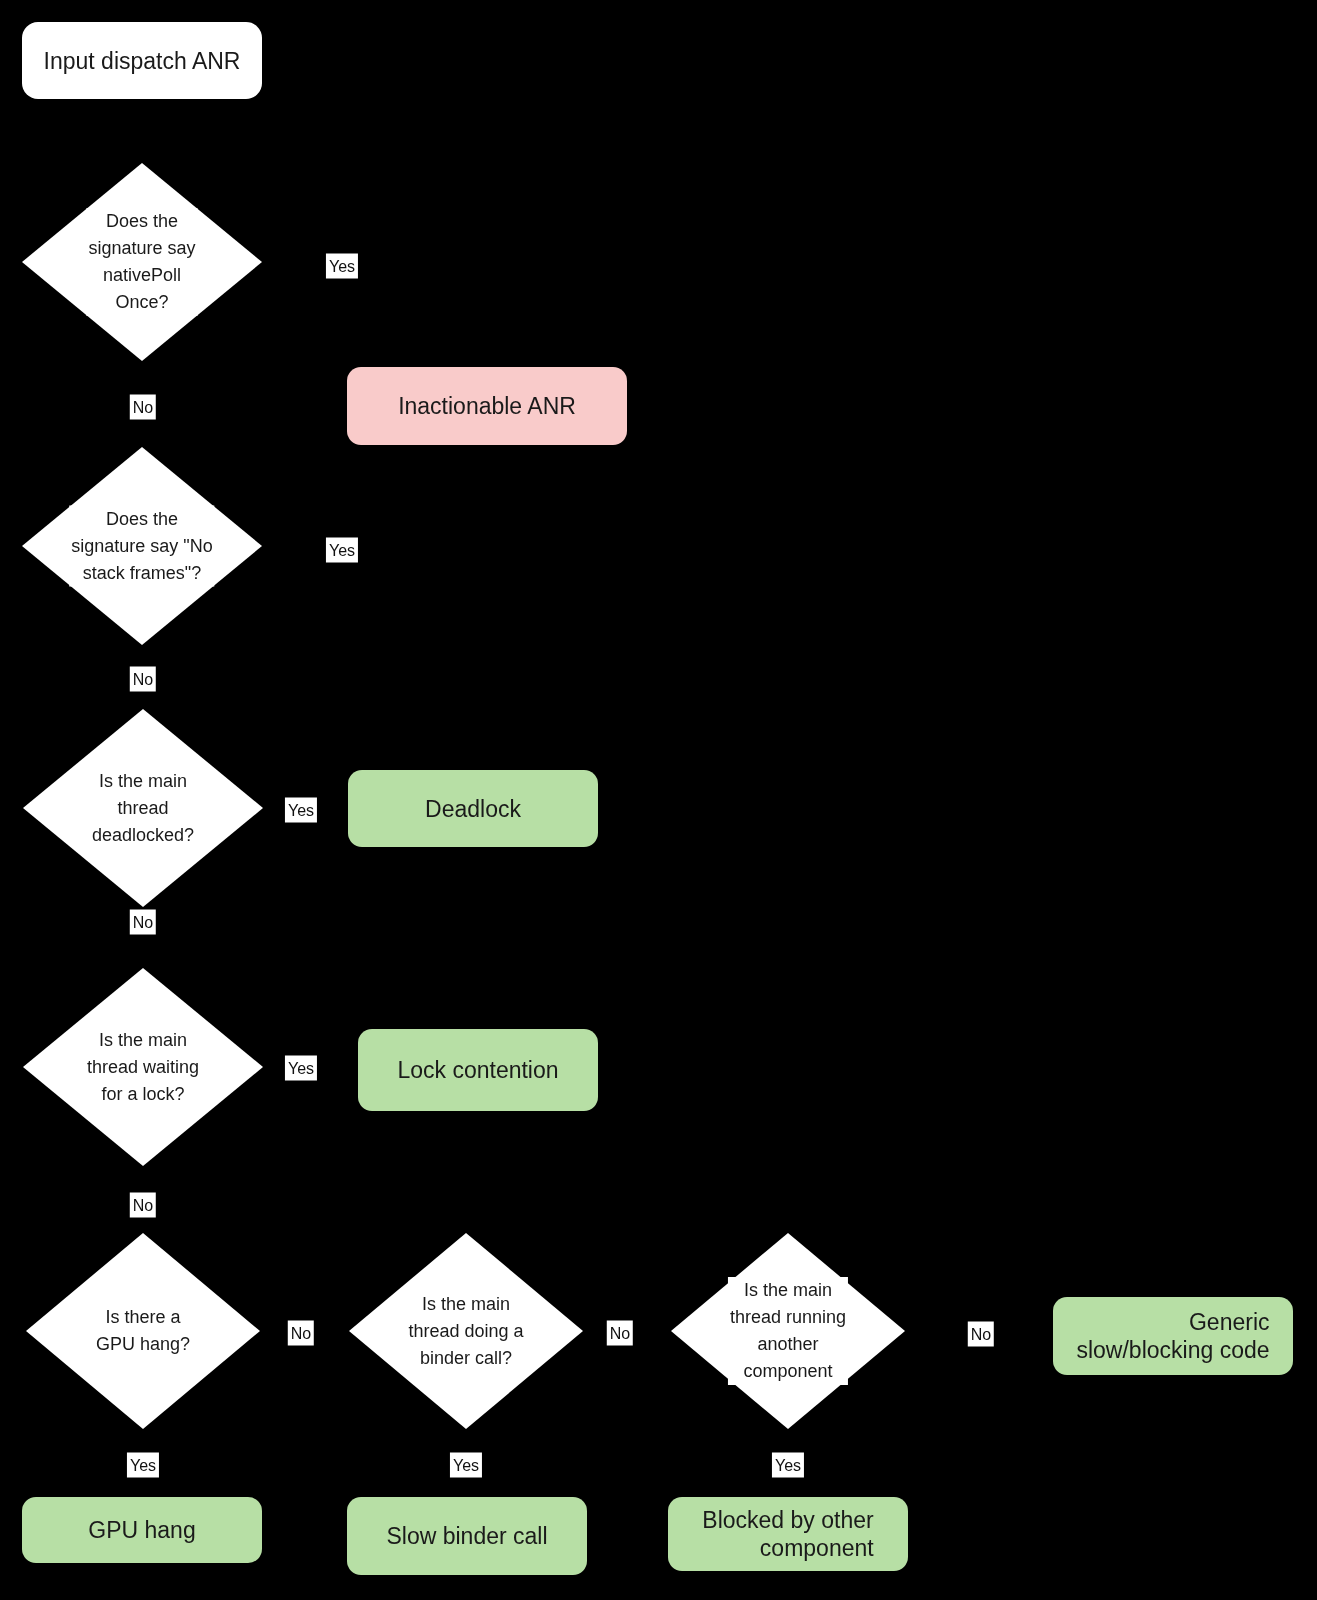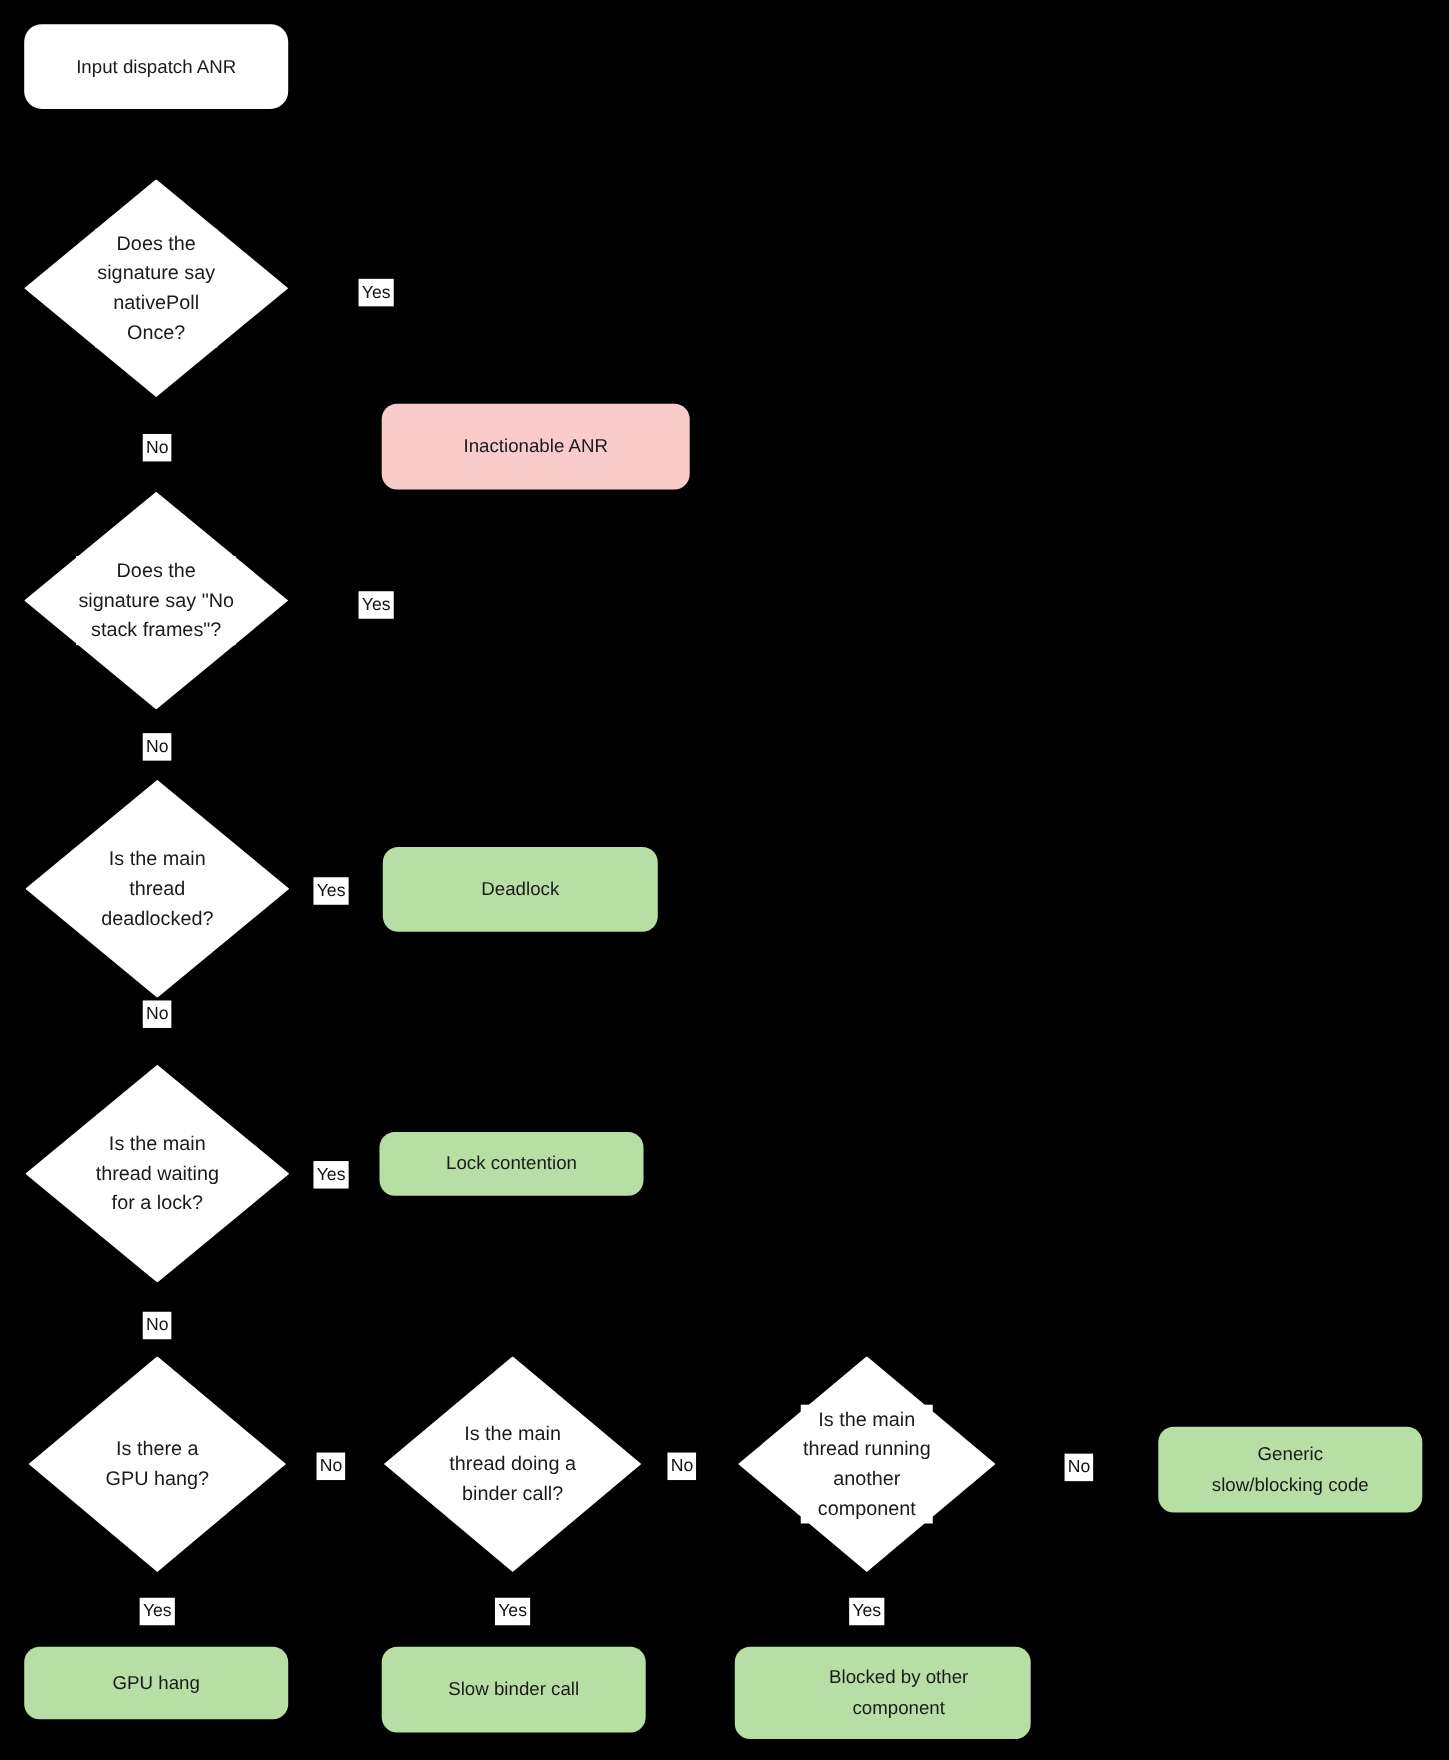--- a/index.html
+++ b/index.html
@@ -16,22 +16,22 @@
     position:relative;
     overflow:hidden;
     font-family:"Liberation Sans",sans-serif;
     color:var(--ink);
   }
   .canvas{position:absolute;inset:0;}
   .node{
     position:absolute;
     border-radius:14px;
     display:flex;align-items:center;justify-content:center;
-    text-align:center;
-    font-size:17px;line-height:28px;
+    text-align:right;
+    font-size:23px;line-height:28px;
     white-space:pre-line;
     color:var(--ink);
   }
   .node.start{background:var(--decision-fill);border-radius:16px;}
   .node.good{background:var(--outcome-pos);}
   .node.bad{background:var(--outcome-neg);}
   .diamond{
     position:absolute;
     background:var(--decision-fill);
     -webkit-clip-path:polygon(50% 0%,100% 50%,50% 100%,0% 50%);
@@ -87,21 +87,21 @@
 deadlocked?</div>
   <div class="chip" style="left:301px;top:810px;">Yes</div>
   <div class="node good" style="left:348px;top:770px;width:250px;height:77px;">Deadlock</div>
   <div class="chip" style="left:143px;top:922px;">No</div>
 
   <div class="diamond" style="left:23px;top:968px;width:240px;height:198px;"></div>
   <div class="dlabel" style="left:143px;top:1067px;">Is the main
 thread waiting
 for a lock?</div>
   <div class="chip" style="left:301px;top:1068px;">Yes</div>
-  <div class="node good" style="left:345px;top:1029px;width:240px;height:58px;">Lock contention</div>
+  <div class="node good" style="left:358px;top:1029px;width:240px;height:82px;">Lock contention</div>
   <div class="chip" style="left:143px;top:1205px;">No</div>
 
   <div class="diamond" style="left:26px;top:1233px;width:234px;height:196px;"></div>
   <div class="dlabel" style="left:143px;top:1331px;">Is there a
 GPU hang?</div>
   <div class="chip" style="left:301px;top:1333px;">No</div>
 
   <div class="diamond" style="left:349px;top:1233px;width:234px;height:196px;"></div>
   <div class="dlabel" style="left:466px;top:1331px;">Is the main
 thread doing a
@@ -117,16 +117,16 @@
 
   <div class="node good" style="left:1053px;top:1297px;width:240px;height:78px;">Generic
 slow/blocking code</div>
 
   <div class="chip" style="left:143px;top:1465px;">Yes</div>
   <div class="chip" style="left:466px;top:1465px;">Yes</div>
   <div class="chip" style="left:788px;top:1465px;">Yes</div>
 
   <div class="node good" style="left:22px;top:1497px;width:240px;height:66px;">GPU hang</div>
   <div class="node good" style="left:347px;top:1497px;width:240px;height:78px;">Slow binder call</div>
-  <div class="node good" style="left:668px;top:1497px;width:240px;height:84px;padding-left:29px;">Blocked by other
+  <div class="node good" style="left:668px;top:1497px;width:240px;height:74px;">Blocked by other
 component</div>
 
 </div>
 
 </body></html>

